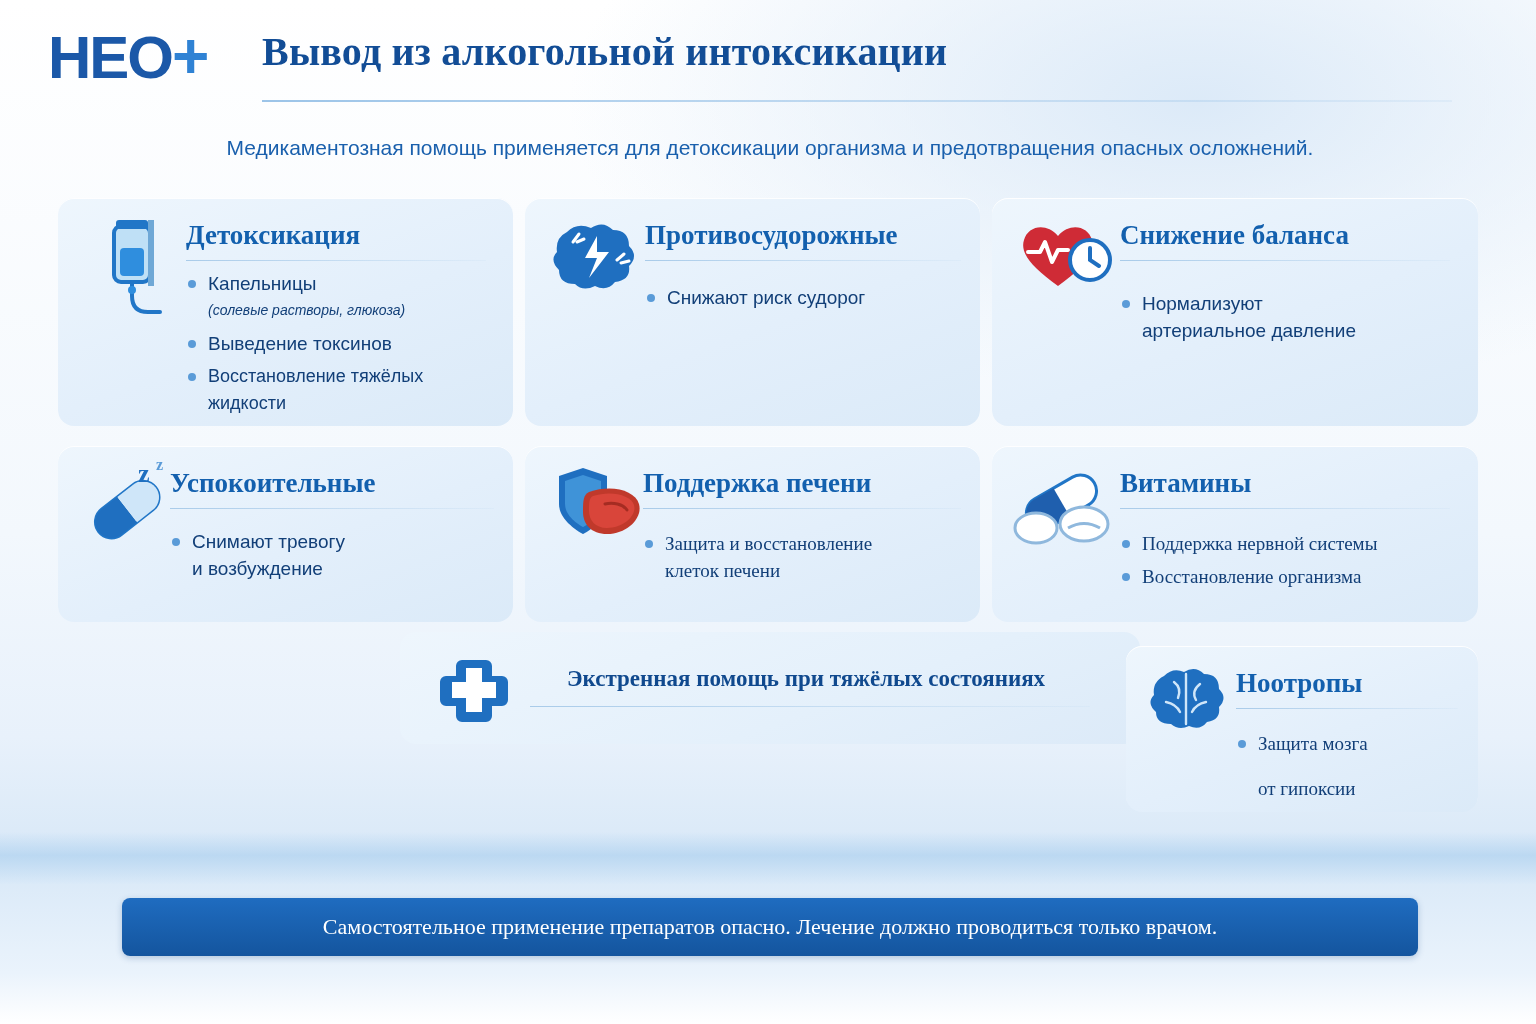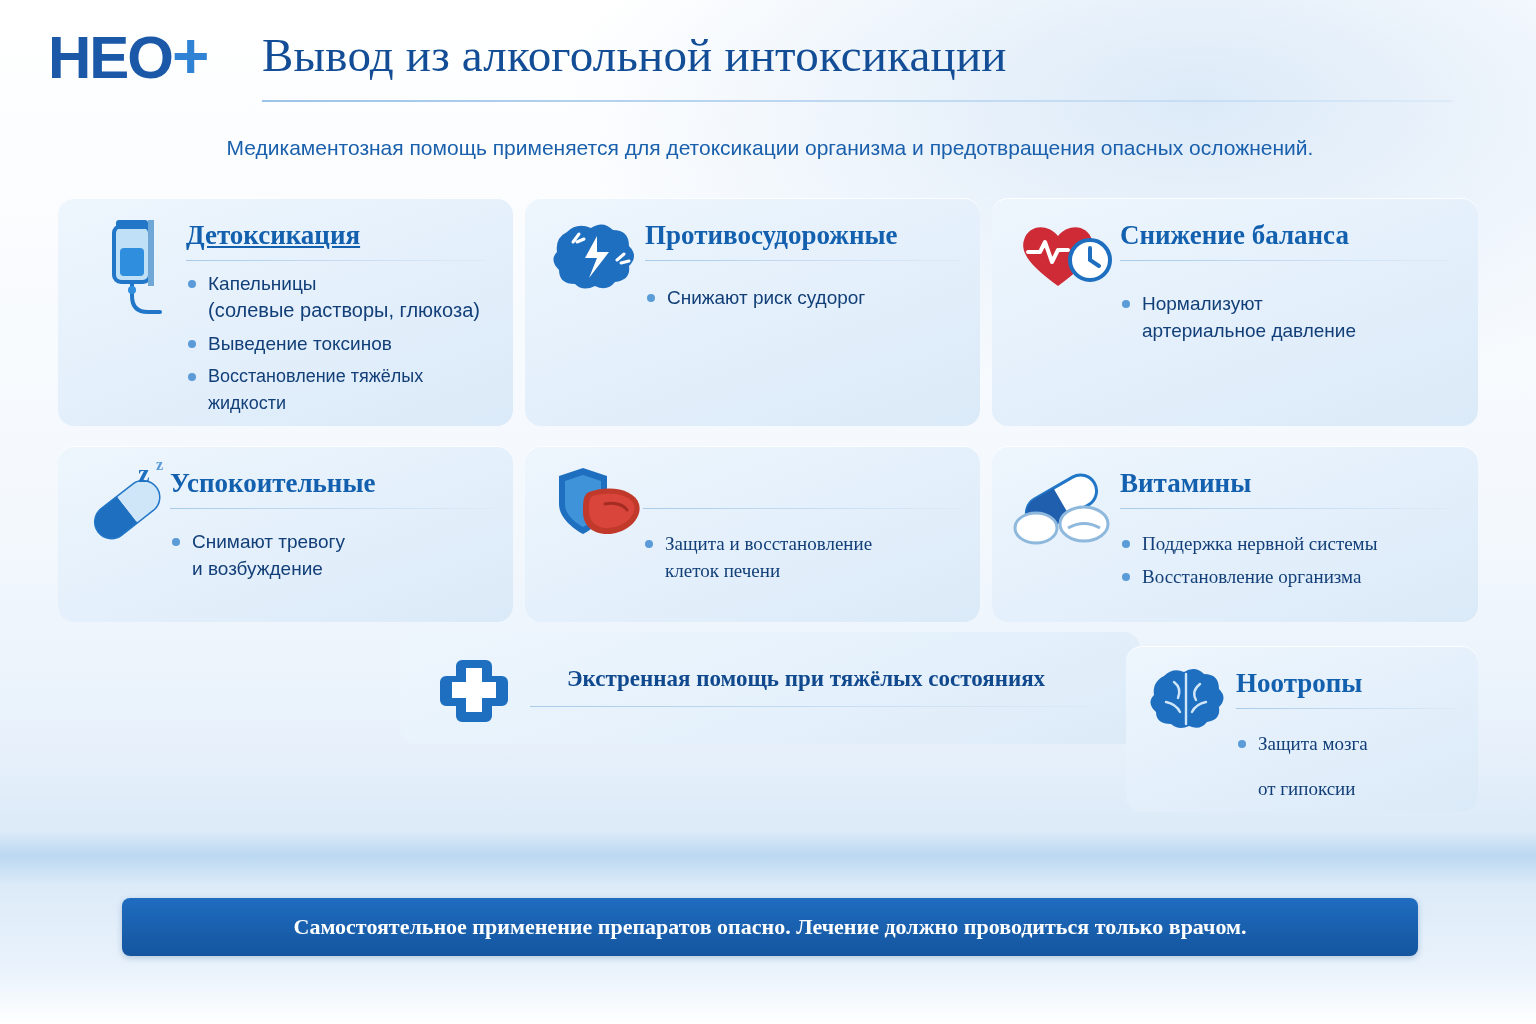--- a/index.html
+++ b/index.html
@@ -44,22 +44,22 @@
     white-space: nowrap;
   }
   .logo .plus {
     color: #2f82d4;
     font-size: 64px;
   }
   .title {
     position: absolute;
     left: 262px;
     top: 28px;
-    font-size: 47px;
-    font-weight: normal;
+    font-size: 40px;
+    font-weight: bold;
     color: #124d96;
     font-family: "Liberation Serif", serif;
     letter-spacing: 0.2px;
     white-space: nowrap;
   }
   .header-rule {
     position: absolute;
     left: 262px;
     top: 100px;
     width: 1190px;
@@ -155,21 +155,21 @@
     background: linear-gradient(180deg, #1f6cc0 0%, #14559e 100%);
     box-shadow: 0 2px 6px rgba(20,70,130,0.25);
   }
   .warning span {
     position: absolute;
     left: 0; right: 0;
     top: 16px;
     text-align: center;
     color: #ffffff;
     font-family: "Liberation Serif", serif;
-    font-weight: bold;
+    font-weight: normal;
     font-size: 22px;
   }
 
   .band {
     position: absolute;
     left: 0;
     top: 832px;
     width: 1536px;
     height: 52px;
     background: linear-gradient(180deg, rgba(196,221,244,0.0) 0%, rgba(178,211,240,0.75) 45%, rgba(214,233,249,0.2) 100%);
@@ -194,25 +194,25 @@
     <span class="icon" style="left:28px; top:20px;">
       <svg width="92" height="104" viewBox="0 0 92 104">
         <rect x="28" y="8" width="36" height="56" rx="7" fill="#bfe0f6" stroke="#2176c7" stroke-width="4"></rect>
         <rect x="34" y="30" width="24" height="28" rx="4" fill="#2f8ede"></rect>
         <rect x="30" y="2" width="32" height="9" rx="3" fill="#2176c7"></rect>
         <rect x="62" y="2" width="6" height="66" fill="#6fa8d6"></rect>
         <path d="M46 64 L46 78 Q46 94 62 94 L74 94" stroke="#2176c7" stroke-width="4" fill="none" stroke-linecap="round"></path>
         <circle cx="46" cy="72" r="4" fill="#2f8ede"></circle>
       </svg>
     </span>
-    <div class="card-head" style="left:128px; top:22px;text-decoration:underline;">Детоксикация</div>
+    <div class="card-head" style="left:128px; top:22px;">Детоксикация</div>
     <div class="head-rule" style="left:128px; top:62px; width:300px;"></div>
     <ul class="bullets" style="left:128px; top:72px; width:310px;">
       <li style="margin-bottom:0">Капельницы</li>
-      <li class="nodot" style="font-size:20px;">(солевые растворы, глюкоза)</li>
+      <li class="nodot" style="font-size:14px;font-style:italic;">(солевые растворы, глюкоза)</li>
       <li>Выведение токсинов</li>
       <li style="font-size:18px;">Восстановление тяжёлых жидкости</li>
     </ul>
   </div>
 
   <div class="card" style="left:525px; top:198px; width:455px; height:228px;">
     <span class="icon" style="left:22px; top:18px;">
       <svg width="96" height="78" viewBox="0 0 96 78">
         <path d="M20 16 Q8 22 10 36 Q2 44 12 54 Q12 68 28 68 Q36 76 48 70 Q60 76 68 66 Q84 64 82 50 Q92 40 82 30 Q82 14 66 14 Q56 4 44 12 Q30 6 20 16 Z" fill="#1f6fc0"></path>
         <path d="M50 20 L38 42 H50 L42 62 L62 36 H50 Z" fill="#ffffff"></path>
@@ -267,20 +267,21 @@
   <div class="card" style="left:525px; top:446px; width:455px; height:176px;">
     <span class="icon" style="left:24px; top:18px;">
       <svg width="100" height="86" viewBox="0 0 100 86">
         <path d="M10 12 L34 4 L58 12 V40 C58 58 34 70 34 70 C34 70 10 58 10 40 Z" fill="#1f6fc0"></path>
         <path d="M16 17 L34 11 L52 17 V40 C52 54 34 63 34 63 C34 63 16 54 16 40 Z" fill="#3f93d8"></path>
         <path d="M40 28 C62 20 86 26 90 40 C94 54 78 70 58 70 C42 70 34 60 34 48 C34 38 34 31 40 28 Z" fill="#c0392b"></path>
         <path d="M44 32 C62 26 82 31 85 41 C88 52 74 64 58 64 C46 64 40 56 40 47 C40 39 40 34 44 32 Z" fill="#d9453a"></path>
         <path d="M56 40 C64 38 74 40 78 46" stroke="#a52c22" stroke-width="3" fill="none" stroke-linecap="round"></path>
       </svg>
     </span>
+    <div class="card-head" style="left:118px; top:22px;">Поддержка печени</div>
     <div class="head-rule" style="left:118px; top:62px; width:318px;"></div>
     <ul class="bullets serif-b" style="left:118px; top:84px; width:318px;">
       <li style="margin-bottom:0">Защита и восстановление</li>
       <li class="nodot">клеток печени</li>
     </ul>
   </div>
 
   <div class="card" style="left:992px; top:446px; width:486px; height:176px;">
     <span class="icon" style="left:14px; top:20px;">
       <svg width="116" height="86" viewBox="0 0 116 86">

